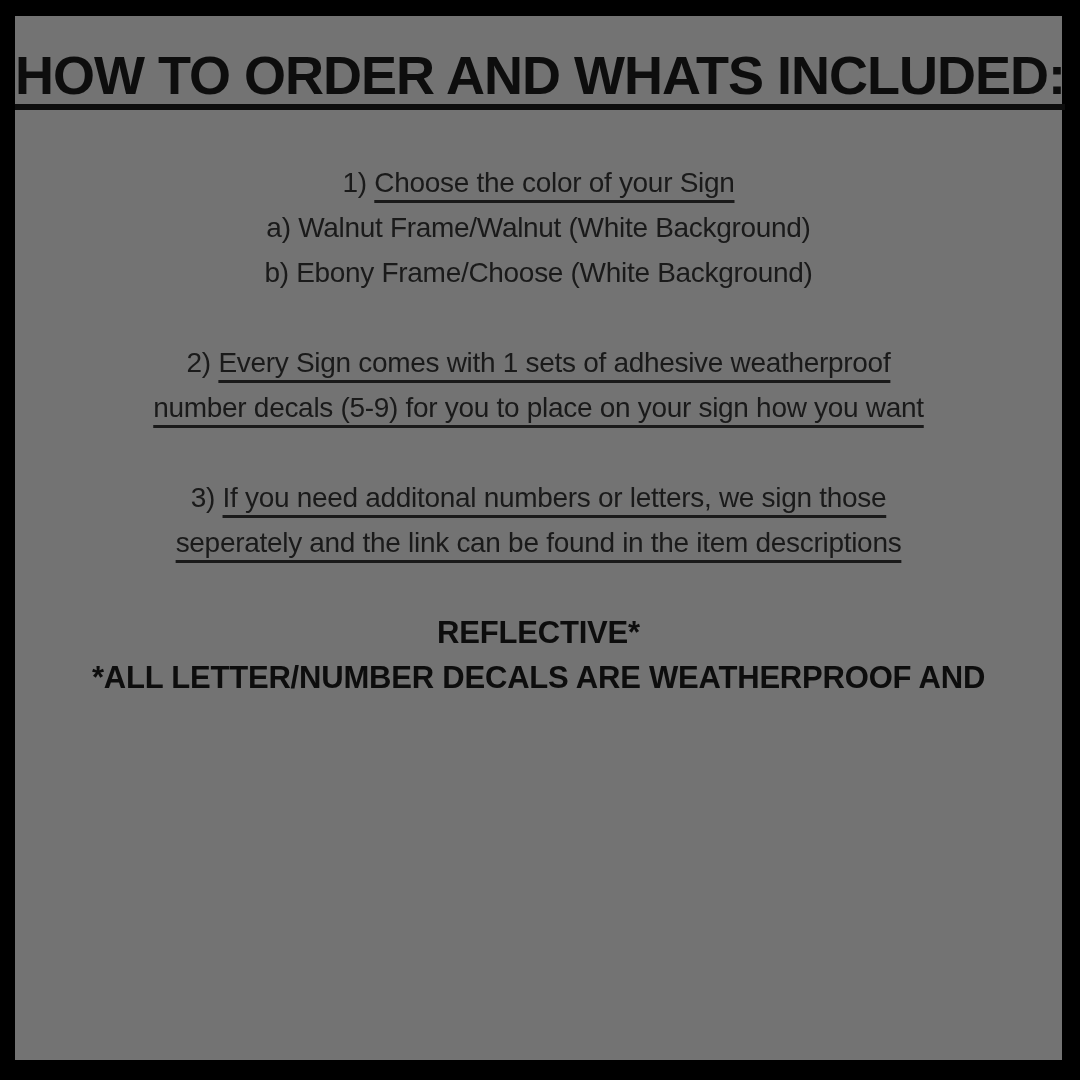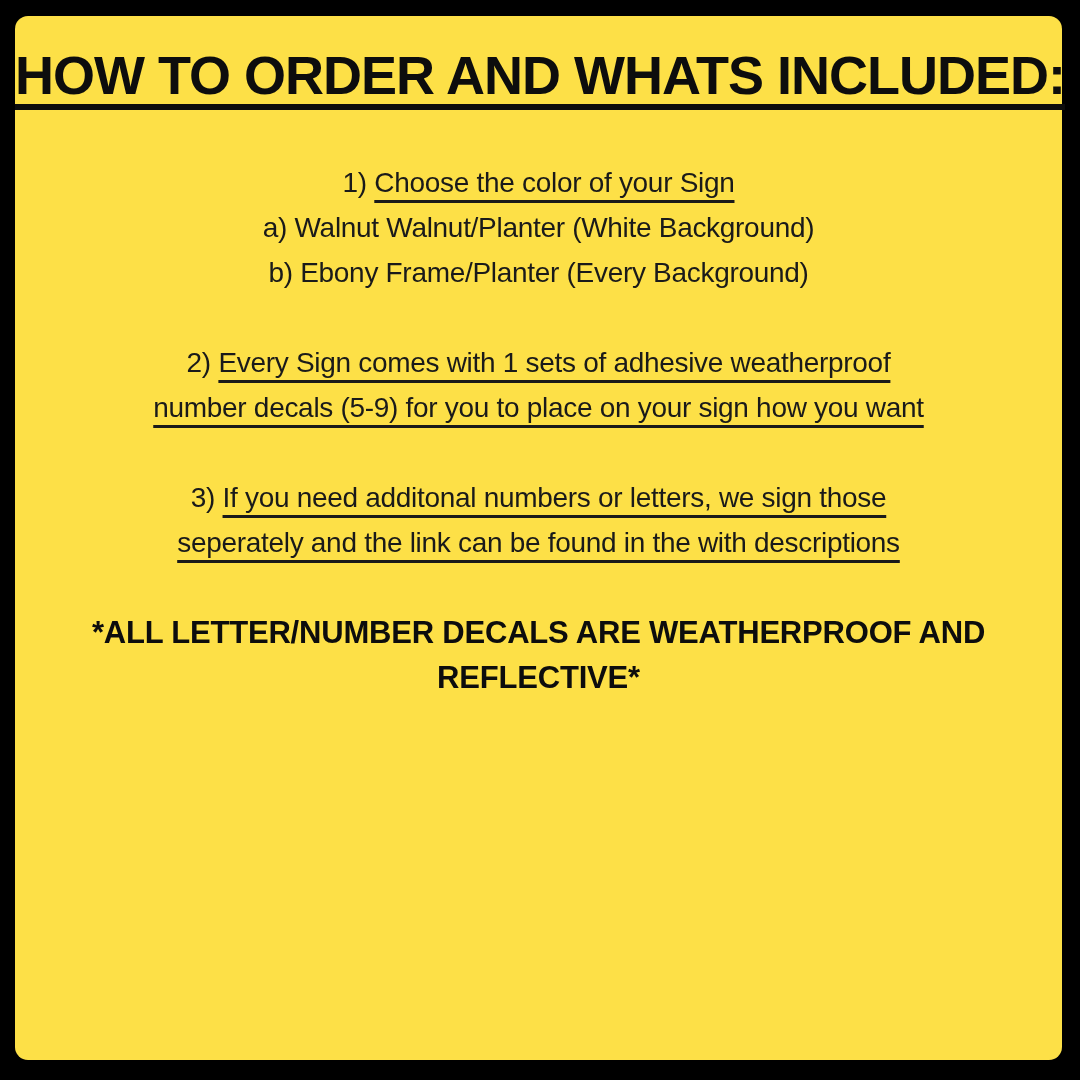--- a/index.html
+++ b/index.html
@@ -14,24 +14,23 @@
     background: #000000;
     overflow: hidden;
     font-family: "Liberation Sans", sans-serif;
   }
   .panel {
     position: absolute;
     top: 16px;
     left: 15px;
     right: 18px;
     bottom: 20px;
-    background: #fde047;
+    background: #737373;
     color: #121212;
     text-align: center;
-    border-radius: 13px;
   }
   .title {
     margin: 26px auto 0;
     font-size: 54px;
     line-height: 66px;
     font-weight: 700;
     letter-spacing: -1px;
     white-space: nowrap;
     text-decoration: underline;
     text-decoration-thickness: 6px;
@@ -71,43 +70,43 @@
 <div class="page">
   <div class="panel">
 
     <h1 class="title">HOW TO ORDER AND WHATS INCLUDED:</h1>
 
     <div class="para first">
       <div class="line">
         <span>1)</span>
         <span class="u">Choose the color of your Sign</span>
       </div>
-      <div class="line">a) Walnut Walnut/Planter (White Background)</div>
-      <div class="line">b) Ebony Frame/Planter (Every Background)</div>
+      <div class="line">a) Walnut Frame/Walnut (White Background)</div>
+      <div class="line">b) Ebony Frame/Choose (White Background)</div>
     </div>
 
     <div class="para">
       <div class="line">
         <span>2)</span>
         <span class="u">Every Sign comes with 1 sets of adhesive weatherproof</span>
       </div>
       <div class="line">
         <span class="u">number decals (5-9) for you to place on your sign how you want</span>
       </div>
     </div>
 
     <div class="para">
       <div class="line">
         <span>3)</span>
         <span class="u">If you need additonal numbers or letters, we sign those</span>
       </div>
       <div class="line">
-        <span class="u">seperately and the link can be found in the with descriptions</span>
+        <span class="u">seperately and the link can be found in the item descriptions</span>
       </div>
     </div>
 
     <div class="note">
+      <div class="line">REFLECTIVE*</div>
       <div class="line">*ALL LETTER/NUMBER DECALS ARE WEATHERPROOF AND</div>
-      <div class="line">REFLECTIVE*</div>
     </div>
 
   </div>
 </div>
 
 </body></html>

